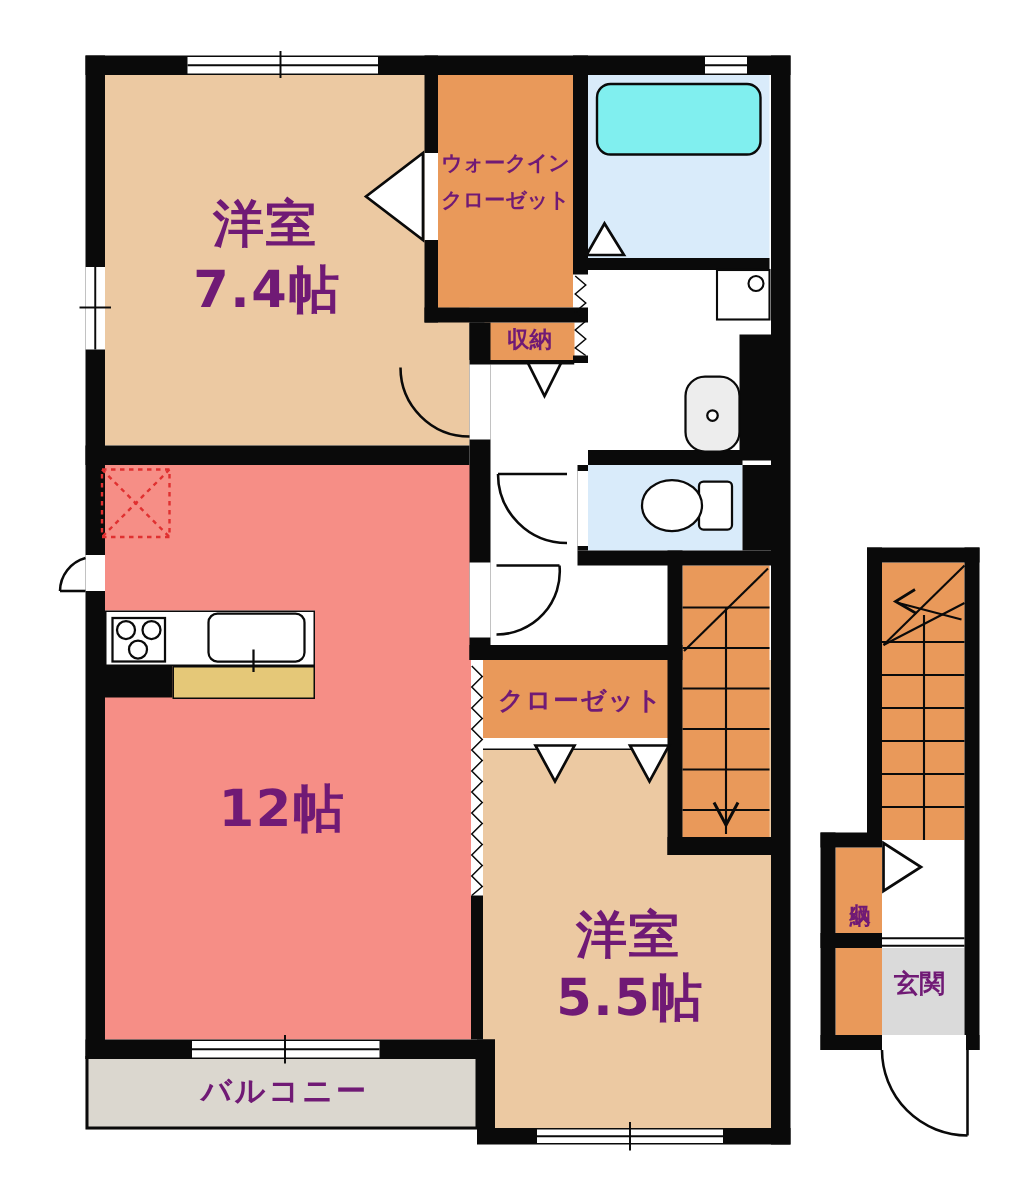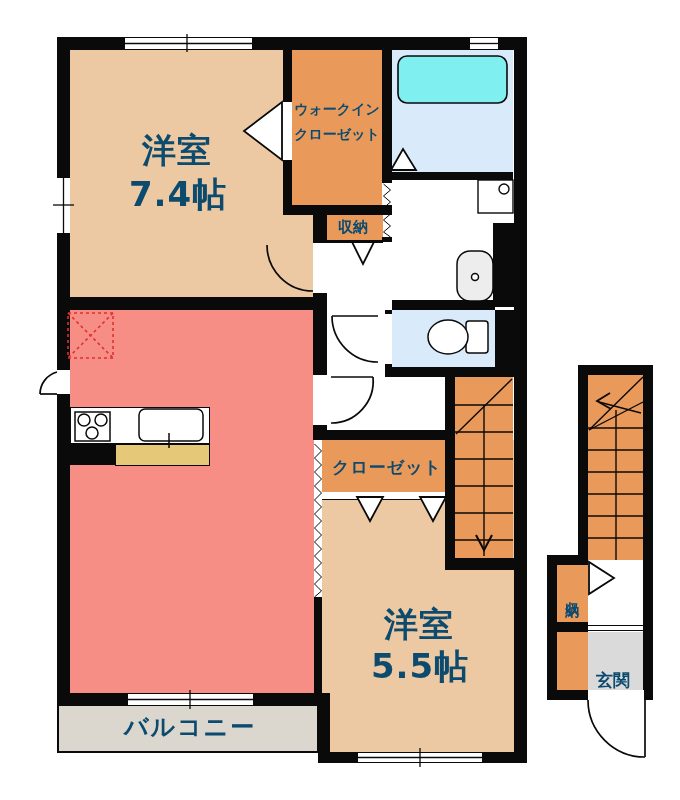--- a/index.html
+++ b/index.html
@@ -1,21 +1,21 @@
 <!DOCTYPE html>
 <html><head>
 <meta charset="utf-8">
 <style>
   html,body{margin:0;padding:0;background:#ffffff;}
   #plan{position:relative;width:680px;height:800px;background:#ffffff;overflow:hidden;
         font-family:"DejaVu Sans",sans-serif;}
   .room,.wall,.open{position:absolute;}
   .wall{background:#0a0a0a;}
   .open{background:#ffffff;}
-  .lbl{position:absolute;transform:translate(-50%,-50%);color:#0c4a6e;font-weight:bold;
+  .lbl{position:absolute;transform:translate(-50%,-50%);color:#701a75;font-weight:bold;
        white-space:nowrap;text-align:center;line-height:1.12;}
   .lbl-big{font-size:34px;letter-spacing:1px;}
   .lbl-mid{font-size:17px;}
   .lbl-sm{font-size:14px;}
   .lbl-vert{writing-mode:vertical-rl;text-orientation:upright;letter-spacing:2px;}
   svg{position:absolute;left:0;top:0;pointer-events:none;}
   .border-thin{border:1.5px solid #0a0a0a;box-sizing:border-box;}
 </style>
 </head>
 <body>
@@ -202,25 +202,26 @@
   </svg>
 
   <div class="lbl lbl-big" style="left:177px;top:150px;">洋室</div>
   <div class="lbl lbl-big" style="left:178px;top:194px;text-align:center;">7.4帖</div>
 
   <div class="lbl" style="left:337px;top:110px;font-size:14px;">ウォークイン</div>
   <div class="lbl" style="left:337px;top:135px;font-size:14px;">クローゼット</div>
 
   <div class="lbl lbl-sm" style="left:353px;top:227px;font-size:15px;">収納</div>
 
+  <div class="lbl lbl-big" style="left:188px;top:540px;">12帖</div>
 
   <div class="lbl lbl-mid" style="left:387px;top:468px;letter-spacing:1px;">クローゼット</div>
 
   <div class="lbl lbl-big" style="left:419px;top:624px;">洋室</div>
   <div class="lbl lbl-big" style="left:420px;top:666px;">5.5帖</div>
 
-  <div class="lbl" style="left:190px;top:727px;font-size:24px;letter-spacing:2px;">バルコニー</div>
+  <div class="lbl" style="left:190px;top:727px;font-size:20px;letter-spacing:2px;">バルコニー</div>
 
   <div class="lbl lbl-vert" style="left:572px;top:593px;font-size:14px;">収納</div>
 
-  <div class="lbl lbl-mid" style="left:613px;top:657px;margin-top:24px;">玄関</div>
+  <div class="lbl lbl-mid" style="left:613px;top:657px;">玄関</div>
 
 </div>
 
 </body></html>

